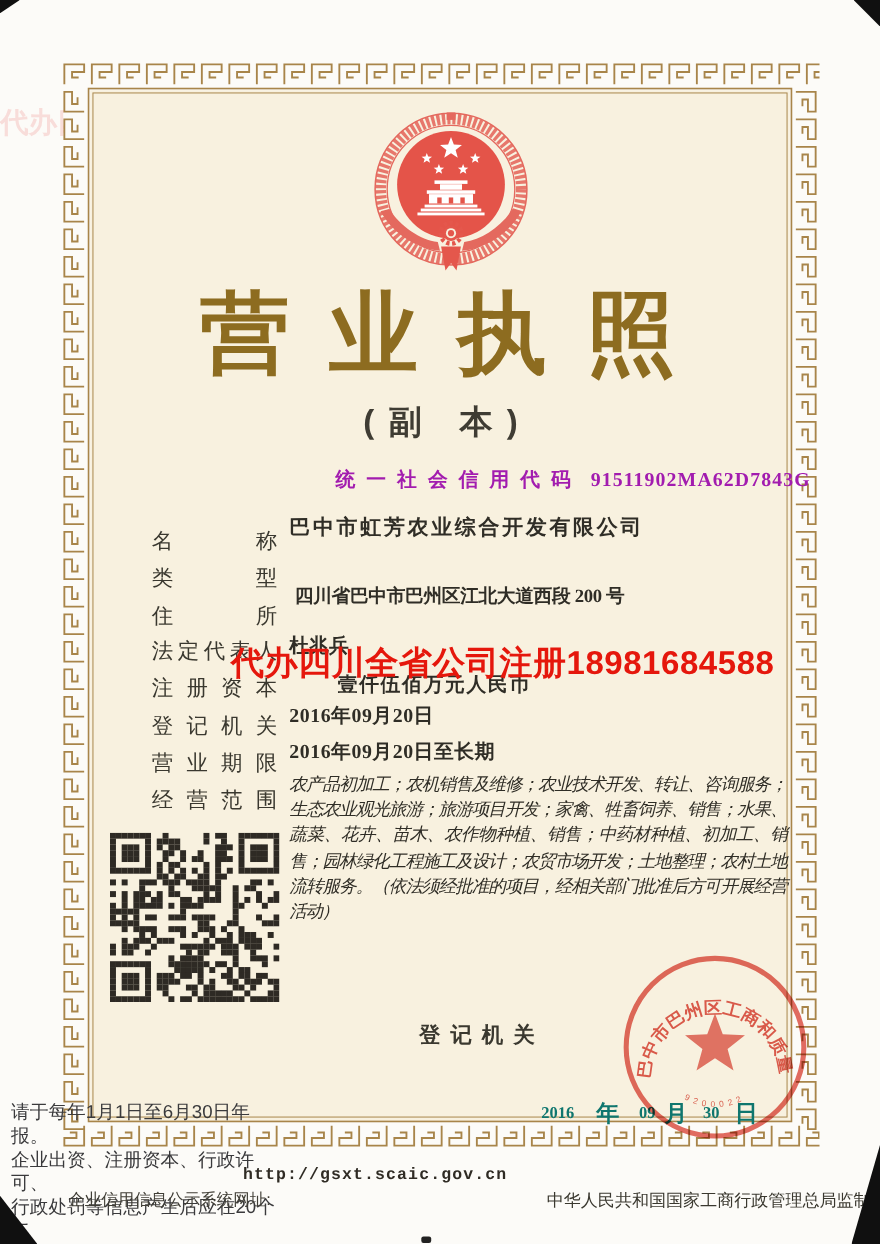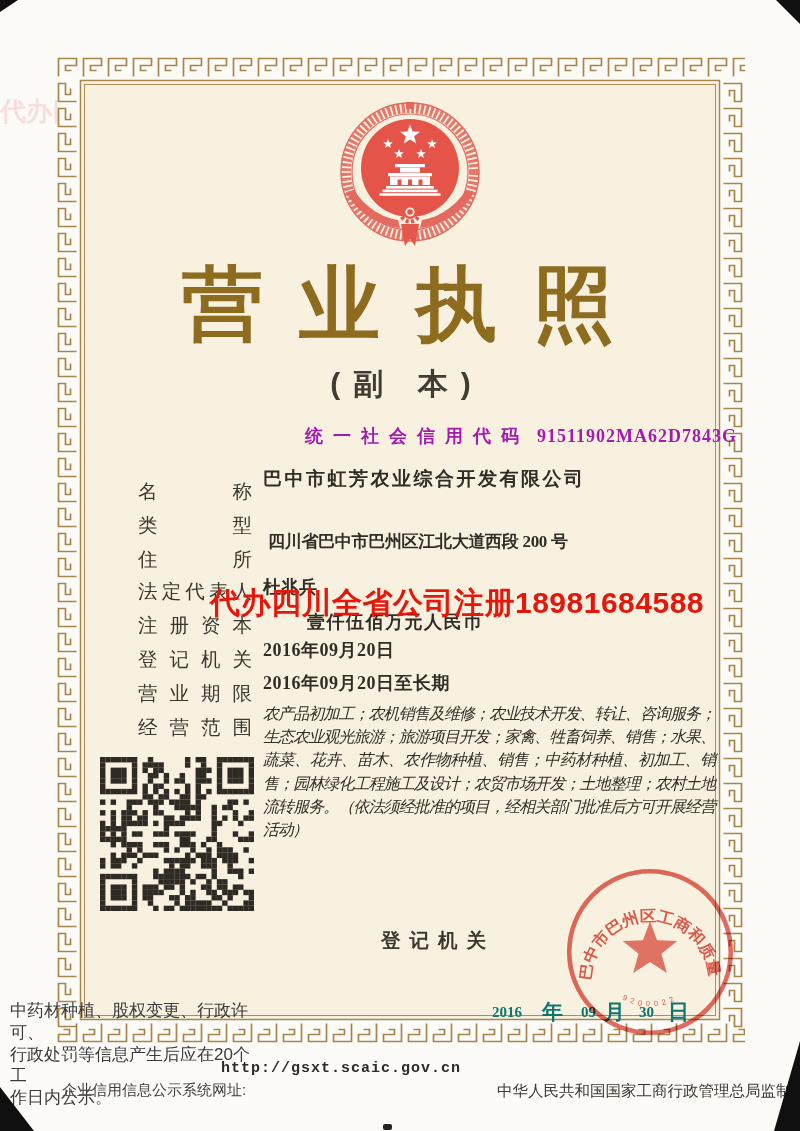--- a/index.html
+++ b/index.html
@@ -975,21 +975,22 @@
   <div class="abs datebar">
     <span class="num">2016</span>
     <span class="cjk g20">年</span>
     <span class="num g18">09</span>
     <span class="cjk g8">月</span>
     <span class="num g14">30</span>
     <span class="cjk g14">日</span>
   </div>
 
   <div class="abs notice">
-    <div>中药材种植、股权变更、行政许可、</div>
+    <div>请于每年1月1日至6月30日年报。</div>
+    <div>企业出资、注册资本、行政许可、</div>
     <div>行政处罚等信息产生后应在20个工</div>
     <div>作日内公示。</div>
   </div>
   <div class="abs sitelabel">企业信用信息公示系统网址:</div>
   <div class="abs siteurl">http://gsxt.scaic.gov.cn</div>
   <div class="abs authority">中华人民共和国国家工商行政管理总局监制</div>
 
   <div class="abs corner c-tl"></div>
   <div class="abs corner c-tr"></div>
   <div class="abs corner c-bl"></div>

